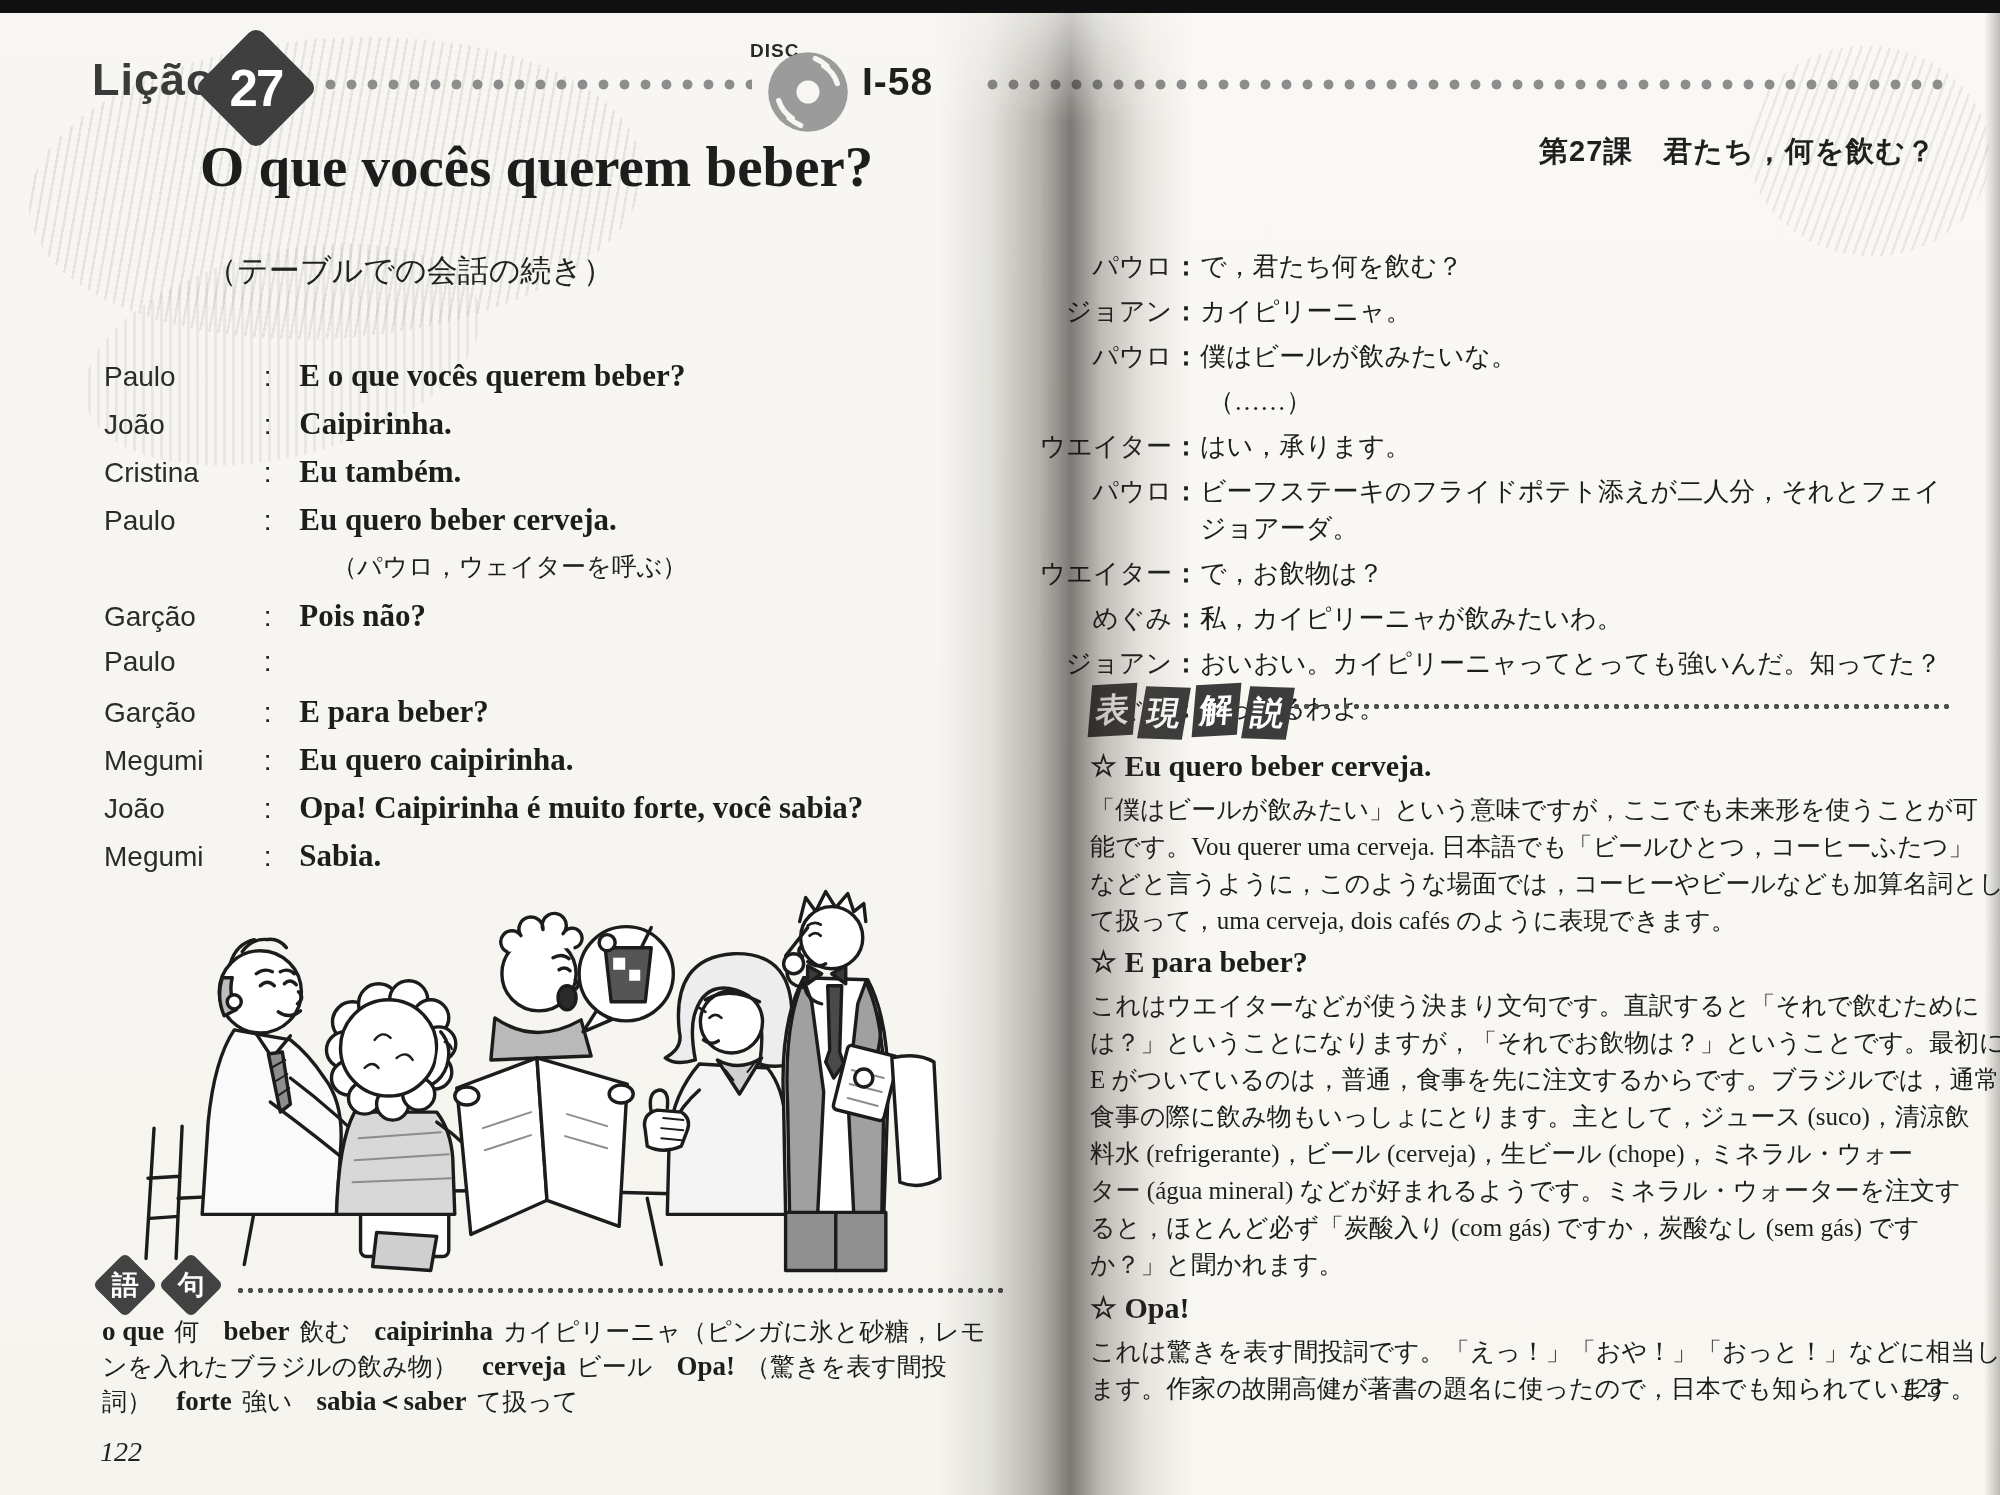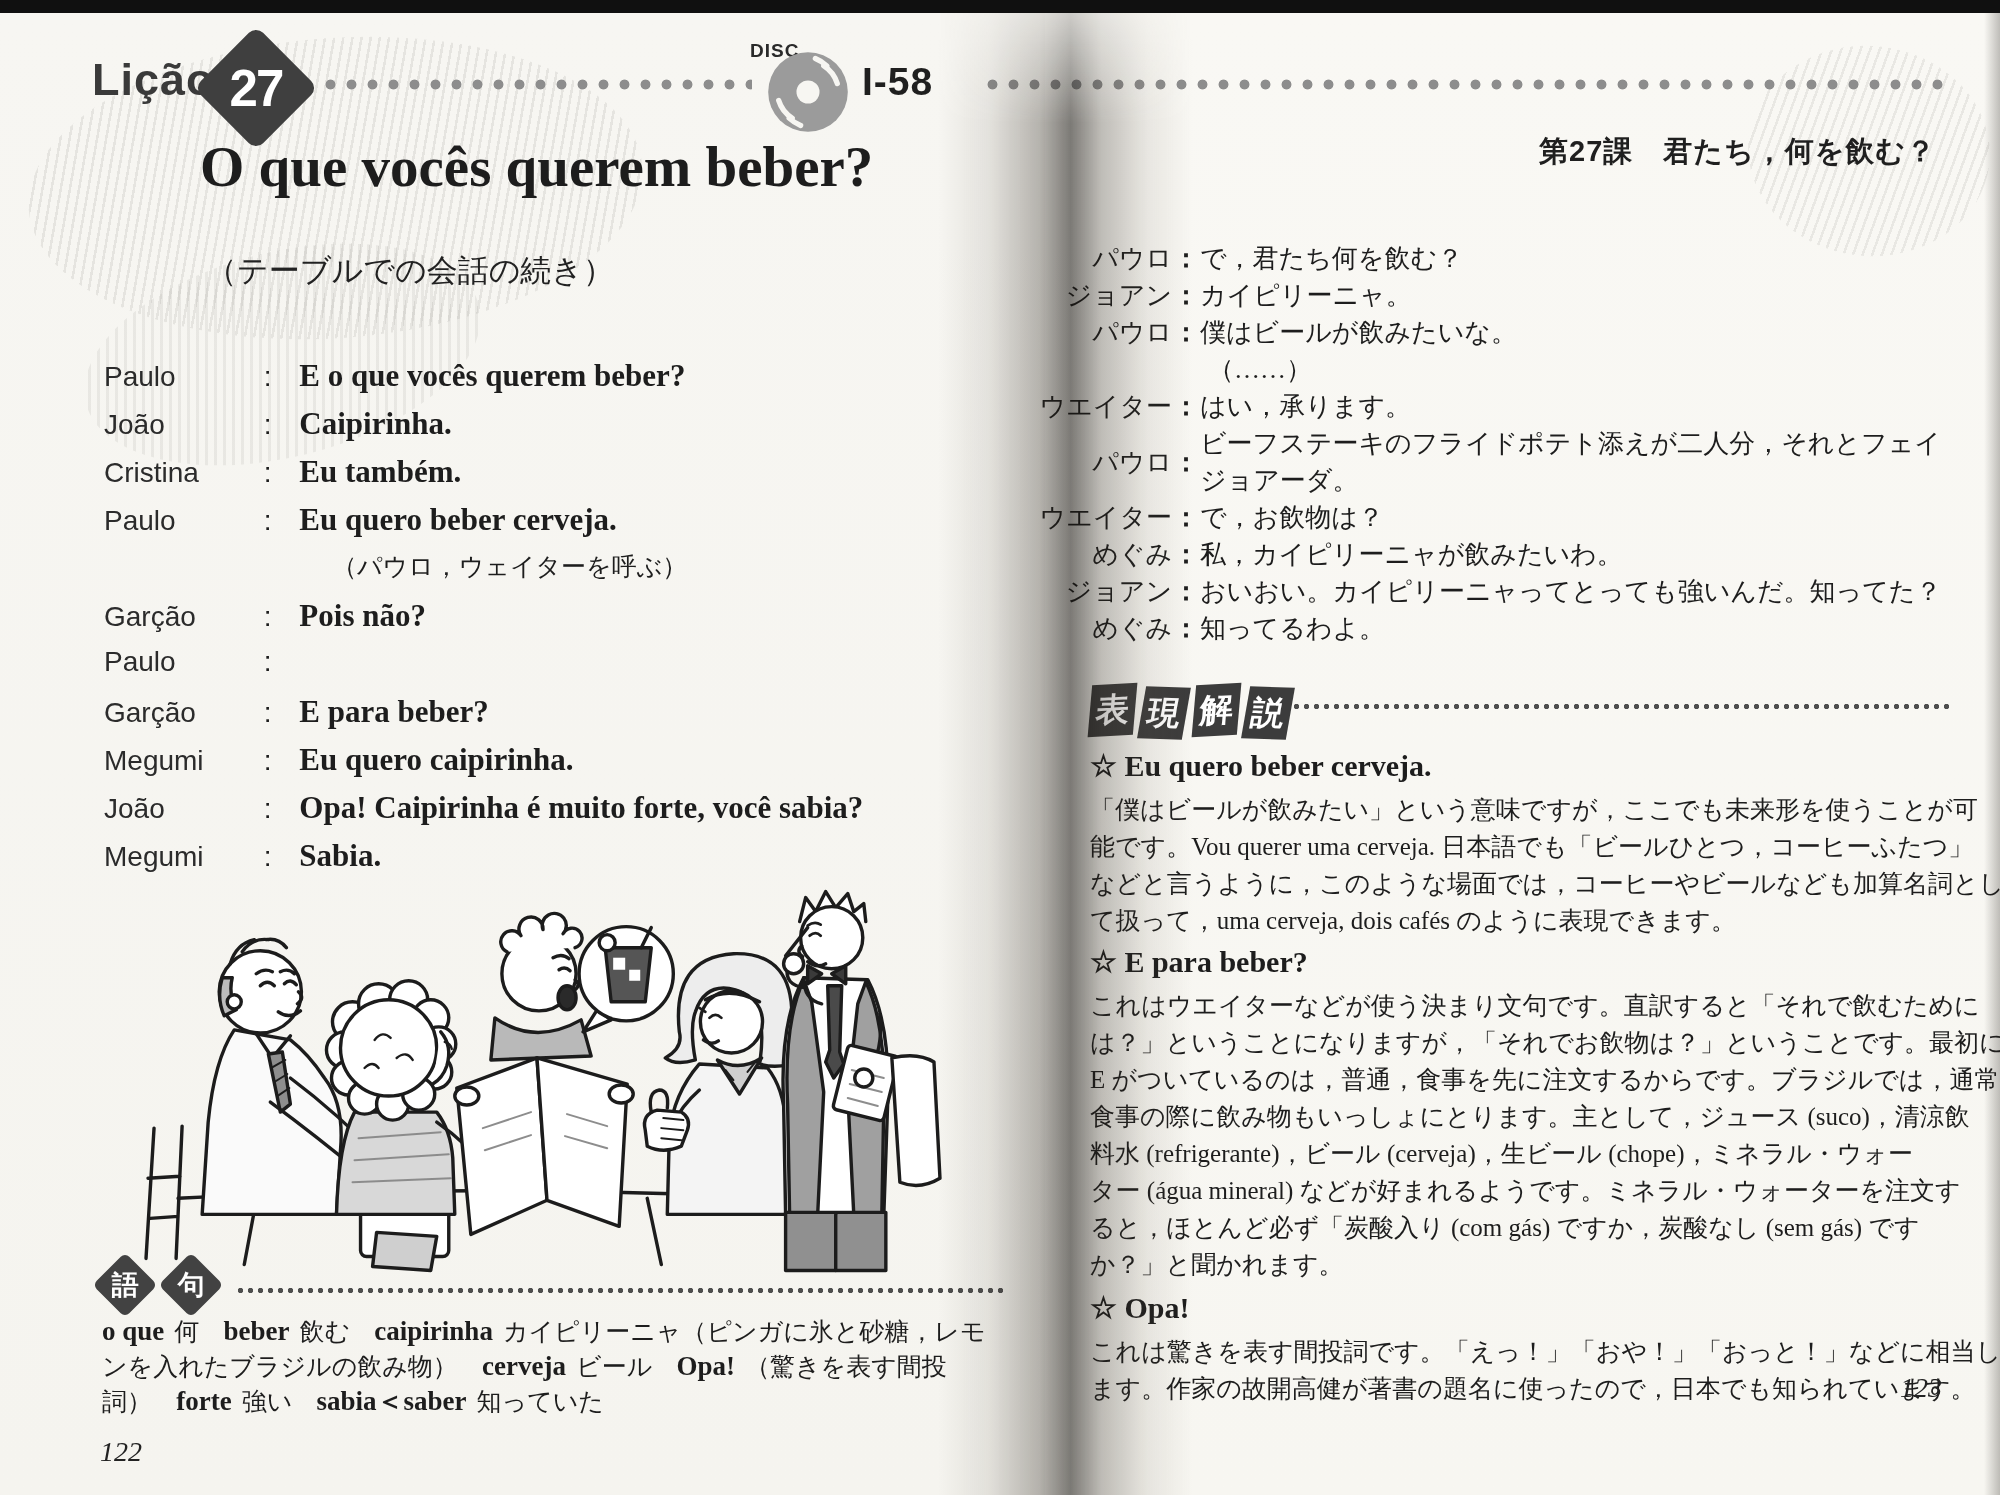--- a/index.html
+++ b/index.html
@@ -70,21 +70,21 @@
   .vpt{font-size:27px;font-weight:bold;}
   .vjp{margin-left:10px;}
   .pageno{font-style:italic;font-size:28px;color:#222;}
   #pgL{left:100px;top:1436px;}
   #pgR{left:1900px;top:1372px;}
 
   
   .rheader{top:132px;right:64px;font-family:"Liberation Sans",sans-serif;font-weight:bold;
     font-size:29px;color:#1f1f1f;letter-spacing:1px;}
   .rd{left:1016px;top:240px;width:934px;}
-  .rdrow{display:flex;align-items:center;line-height:37px;}
+  .rdrow{display:flex;align-items:flex-start;line-height:37px;margin-top:8px;}
   .rdsp{width:156px;flex:none;text-align:right;font-size:26px;}
   .rdsep{flex:none;font-size:26px;font-weight:bold;margin:0 1px;}
   .rdtx{font-size:26px;max-width:800px;}
   .rdrow.stage{padding-left:192px;}
   .rdstage{font-size:26px;}
 
   .kbadges{left:1090px;top:684px;display:flex;gap:7px;z-index:2;}
   .ktile{width:45px;height:52px;background:#3c3c3c;color:#fff;
     font-family:"Liberation Sans",sans-serif;font-weight:bold;font-size:33px;
     display:flex;align-items:center;justify-content:center;}
@@ -300,21 +300,21 @@
       </div>
   </div>
   <div class="z leader" id="lead-v"></div>
   <div class="z vocab">
     <span class="ventry"><b class="vpt">o que</b><span class="vjp">何</span></span>
     <span class="ventry"><b class="vpt">beber</b><span class="vjp">飲む</span></span>
     <span class="ventry"><b class="vpt">caipirinha</b><span class="vjp">カイピリーニャ（ピンガに氷と砂糖，レモンを入れたブラジルの飲み物）</span></span>
     <span class="ventry"><b class="vpt">cerveja</b><span class="vjp">ビール</span></span>
     <span class="ventry"><b class="vpt">Opa!</b><span class="vjp">（驚きを表す間投詞）</span></span>
     <span class="ventry"><b class="vpt">forte</b><span class="vjp">強い</span></span>
-    <span class="ventry"><b class="vpt">sabia＜saber</b><span class="vjp">知っていた</span></span>
+    <span class="ventry"><b class="vpt">sabia＜saber</b><span class="vjp">て扱って</span></span>
   </div>
   <div class="z pageno" id="pgL">122</div>
 
   <div class="z rheader">第27課　君たち，何を飲む？</div>
 
   <div class="z rd">
     <div class="rdrow">
       <span class="rdsp">パウロ</span>
         <span class="rdsep">：</span>
         <span class="rdtx">で，君たち何を飲む？</span>

